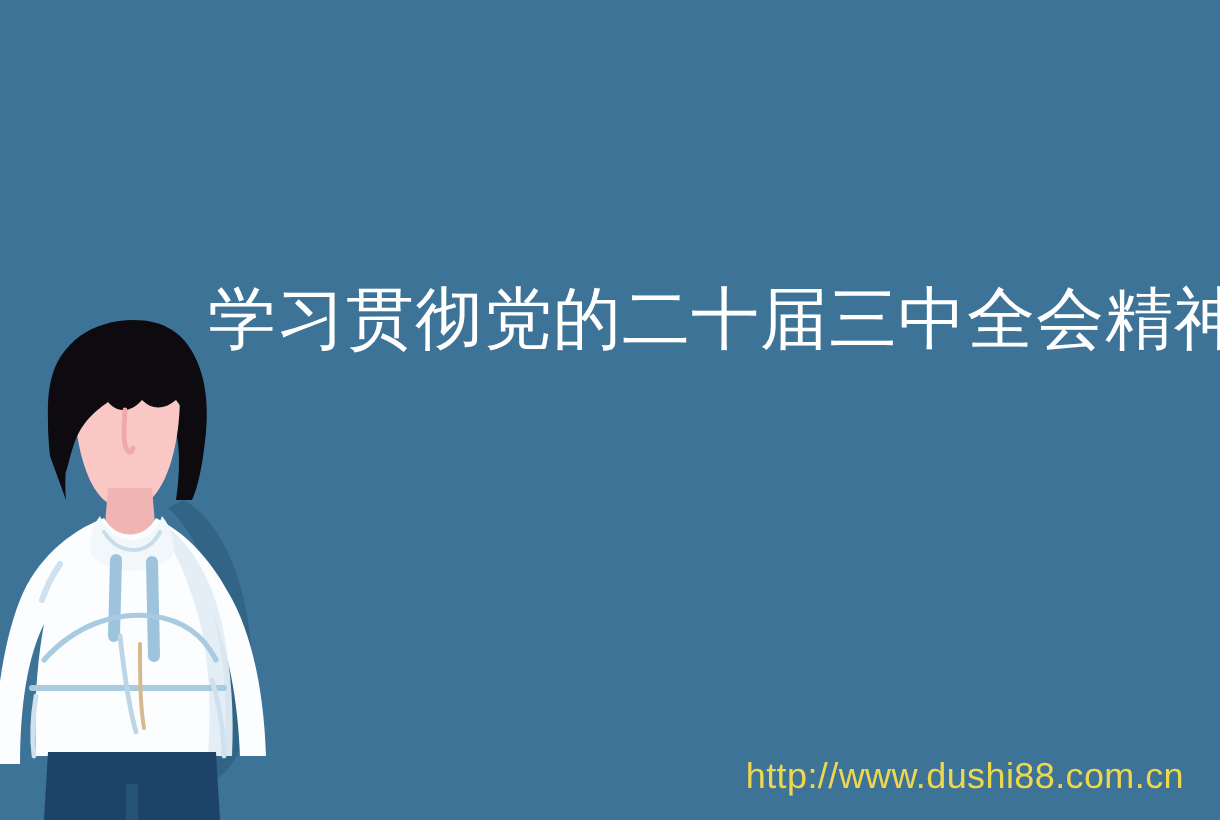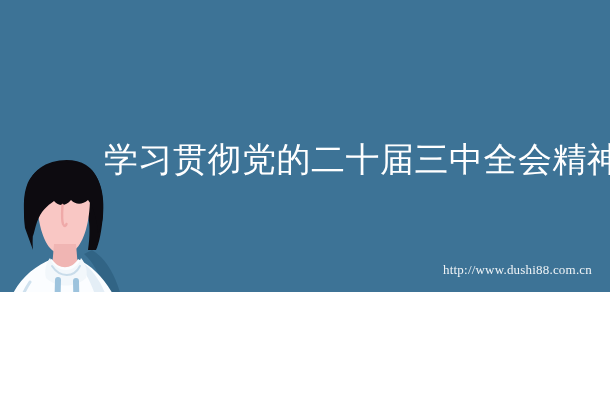--- a/index.html
+++ b/index.html
@@ -3,24 +3,24 @@
 <meta charset="utf-8">
 <style>
   html, body {
     margin: 0;
     padding: 0;
     background: #ffffff;
   }
   #banner {
     position: relative;
     width: 610px;
-    height: 292px;
+    height: 410px;
     overflow: hidden;
     background: #3d7396;
-    font-family: Liberation Serif, serif;
+    font-family: Liberation Sans, sans-serif;
     text-align: right;
     -webkit-font-smoothing: antialiased;
   }
 
   
   #illustration {
     position: absolute;
     left: 0;
     top: 0;
     width: 160px;
@@ -42,23 +42,23 @@
     letter-spacing: 0.5px;
     white-space: nowrap;
     font-weight: 400;
   }
 
   
   #watermark {
     position: absolute;
     right: 18px;
     bottom: 14px;
-    color: #ffffff;
+    color: #fde047;
     opacity: 0.92;
-    font-size: 13px;
+    font-size: 18px;
     line-height: 16px;
     letter-spacing: 0.2px;
     white-space: nowrap;
   }
 </style>
 </head>
 <body>
 
 <div id="banner">
 

